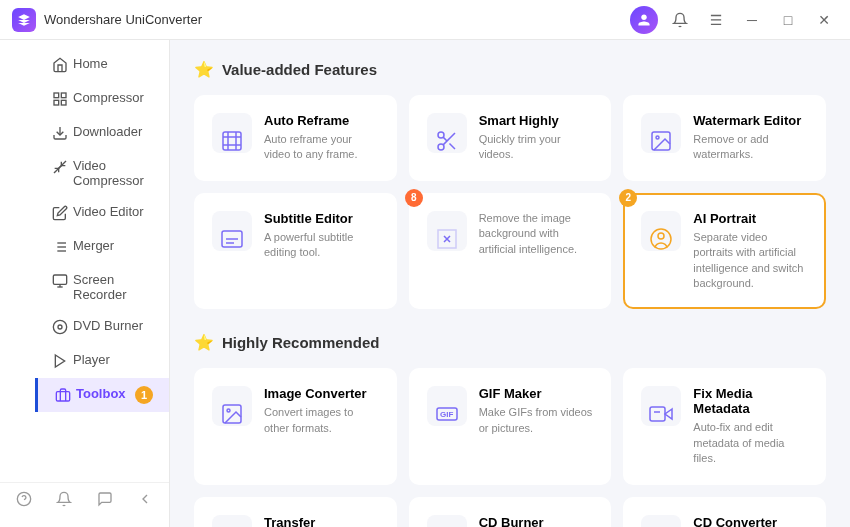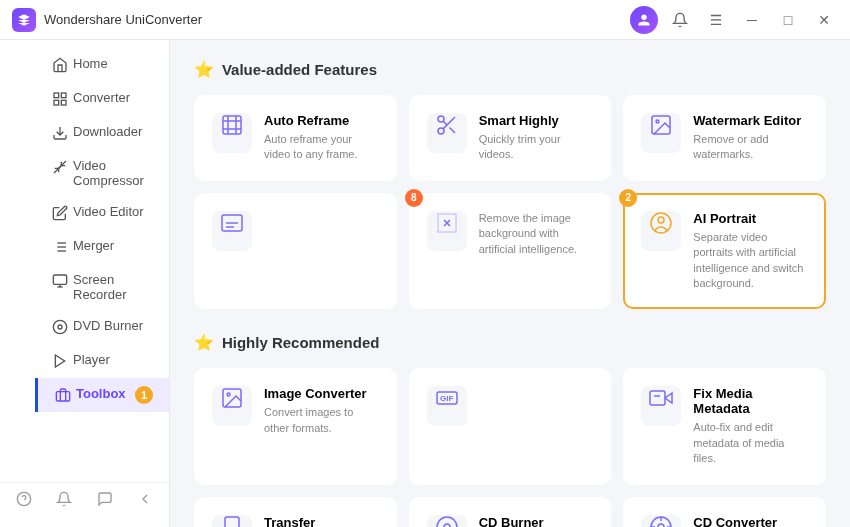--- a/index.html
+++ b/index.html
@@ -29,21 +29,21 @@
 
     
     .content { flex: 1; overflow-y: auto; padding: 20px 24px; background: #f5f6fa; }
     .section-title { display: flex; align-items: center; gap: 8px; font-size: 15px; font-weight: 600; color: #333; margin-bottom: 16px; }
     .section-title-icon { color: #f5a623; font-size: 16px; }
 
     
     .feature-grid { display: grid; grid-template-columns: repeat(3, 1fr); gap: 12px; margin-bottom: 24px; }
     .feature-card { background: #fff; border-radius: 10px; padding: 16px; display: flex; align-items: flex-start; gap: 12px; cursor: pointer; border: 2px solid transparent; transition: border-color 0.2s; }
     .feature-card.highlighted { border-color: #f5a623; background: #fff; }
-    .feature-icon { width: 40px; height: 40px; flex-shrink: 0; display: flex; align-items: flex-start; justify-content: center; background: #f5f6fa; border-radius: 8px; }
+    .feature-icon { width: 40px; height: 40px; flex-shrink: 0; display: flex; align-items: flex-end; justify-content: center; background: #f5f6fa; border-radius: 8px; }
     .feature-info { flex: 1; }
     .feature-name { font-size: 13px; font-weight: 600; color: #000000; margin-bottom: 4px; }
     .feature-desc { font-size: 11px; color: #888; line-height: 1.4; }
 
     .sidebar-item.active { background: #eeeaff; }
     .number-badge { background: #f5a623; color: white; border-radius: 50%; width: 18px; height: 18px; font-size: 11px; font-weight: bold; display: flex; align-items: center; justify-content: center; margin-left: auto; }
   </style>
 </head>
 <body>
 
@@ -91,21 +91,21 @@
 
     <div class="sidebar-item">
       <span class="sidebar-icon">
         <svg width="16" height="16" viewBox="0 0 24 24" fill="none" stroke="currentColor" stroke-width="2">
             <rect x="3" y="3" width="7" height="7"></rect>
             <rect x="14" y="3" width="7" height="7"></rect>
             <rect x="14" y="14" width="7" height="7"></rect>
             <rect x="3" y="14" width="7" height="7"></rect>
           </svg>
       </span>
-      <span>Converter</span>
+      <span>Compressor</span>
     </div>
 
     <div class="sidebar-item">
       <span class="sidebar-icon">
         <svg width="16" height="16" viewBox="0 0 24 24" fill="none" stroke="currentColor" stroke-width="2">
             <path d="M21 15v4a2 2 0 0 1-2 2H5a2 2 0 0 1-2-2v-4"></path>
             <polyline points="7 10 12 15 17 10"></polyline>
             <line x1="12" y1="15" x2="12" y2="3"></line>
           </svg>
       </span>
@@ -269,20 +269,24 @@
       </div>
 
       <div class="feature-card">
         <div class="feature-icon">
           <svg width="24" height="24" viewBox="0 0 24 24" fill="none" stroke="#7b6cf6" stroke-width="1.5">
               <rect x="2" y="4" width="20" height="16" rx="2"></rect>
               <line x1="6" y1="12" x2="18" y2="12"></line>
               <line x1="6" y1="16" x2="14" y2="16"></line>
             </svg>
         </div>
+        <div class="feature-info">
+          <div class="feature-name">Subtitle Editor</div>
+          <div class="feature-desc">A powerful subtitle editing tool.</div>
+        </div>
       </div>
 
       <div class="feature-card" style="position:relative;">
         <div style="position:absolute; top:-6px; left:-6px;">
           <span style="background:#ff6b35; color:white; font-size:10px; font-weight:bold; border-radius:50%; width:18px; height:18px; display:flex; align-items:center; justify-content:center;">8</span>
         </div>
         <div class="feature-icon">
           <svg width="24" height="24" viewBox="0 0 24 24" fill="none" stroke="#7b6cf6" stroke-width="1.5">
               <path d="M3 3h18v18H3z" opacity="0.3"></path>
               <path d="M9 9l6 6M15 9l-6 6"></path>
@@ -333,20 +337,24 @@
         </div>
       </div>
 
       <div class="feature-card">
         <div class="feature-icon">
           <svg width="24" height="24" viewBox="0 0 24 24" fill="none" stroke="#7b6cf6" stroke-width="1.5">
               <rect x="2" y="6" width="20" height="12" rx="2"></rect>
               <text x="5" y="15" font-size="8" fill="#7b6cf6" stroke="none" font-weight="bold">GIF</text>
             </svg>
         </div>
+        <div class="feature-info">
+          <div class="feature-name">GIF Maker</div>
+          <div class="feature-desc">Make GIFs from videos or pictures.</div>
+        </div>
       </div>
 
       <div class="feature-card">
         <div class="feature-icon">
           <svg width="24" height="24" viewBox="0 0 24 24" fill="none" stroke="#7b6cf6" stroke-width="1.5">
               <polygon points="23 7 16 12 23 17 23 7"></polygon>
               <rect x="1" y="5" width="15" height="14" rx="2" ry="2"></rect>
               <line x1="5" y1="10" x2="11" y2="10"></line>
             </svg>
         </div>

